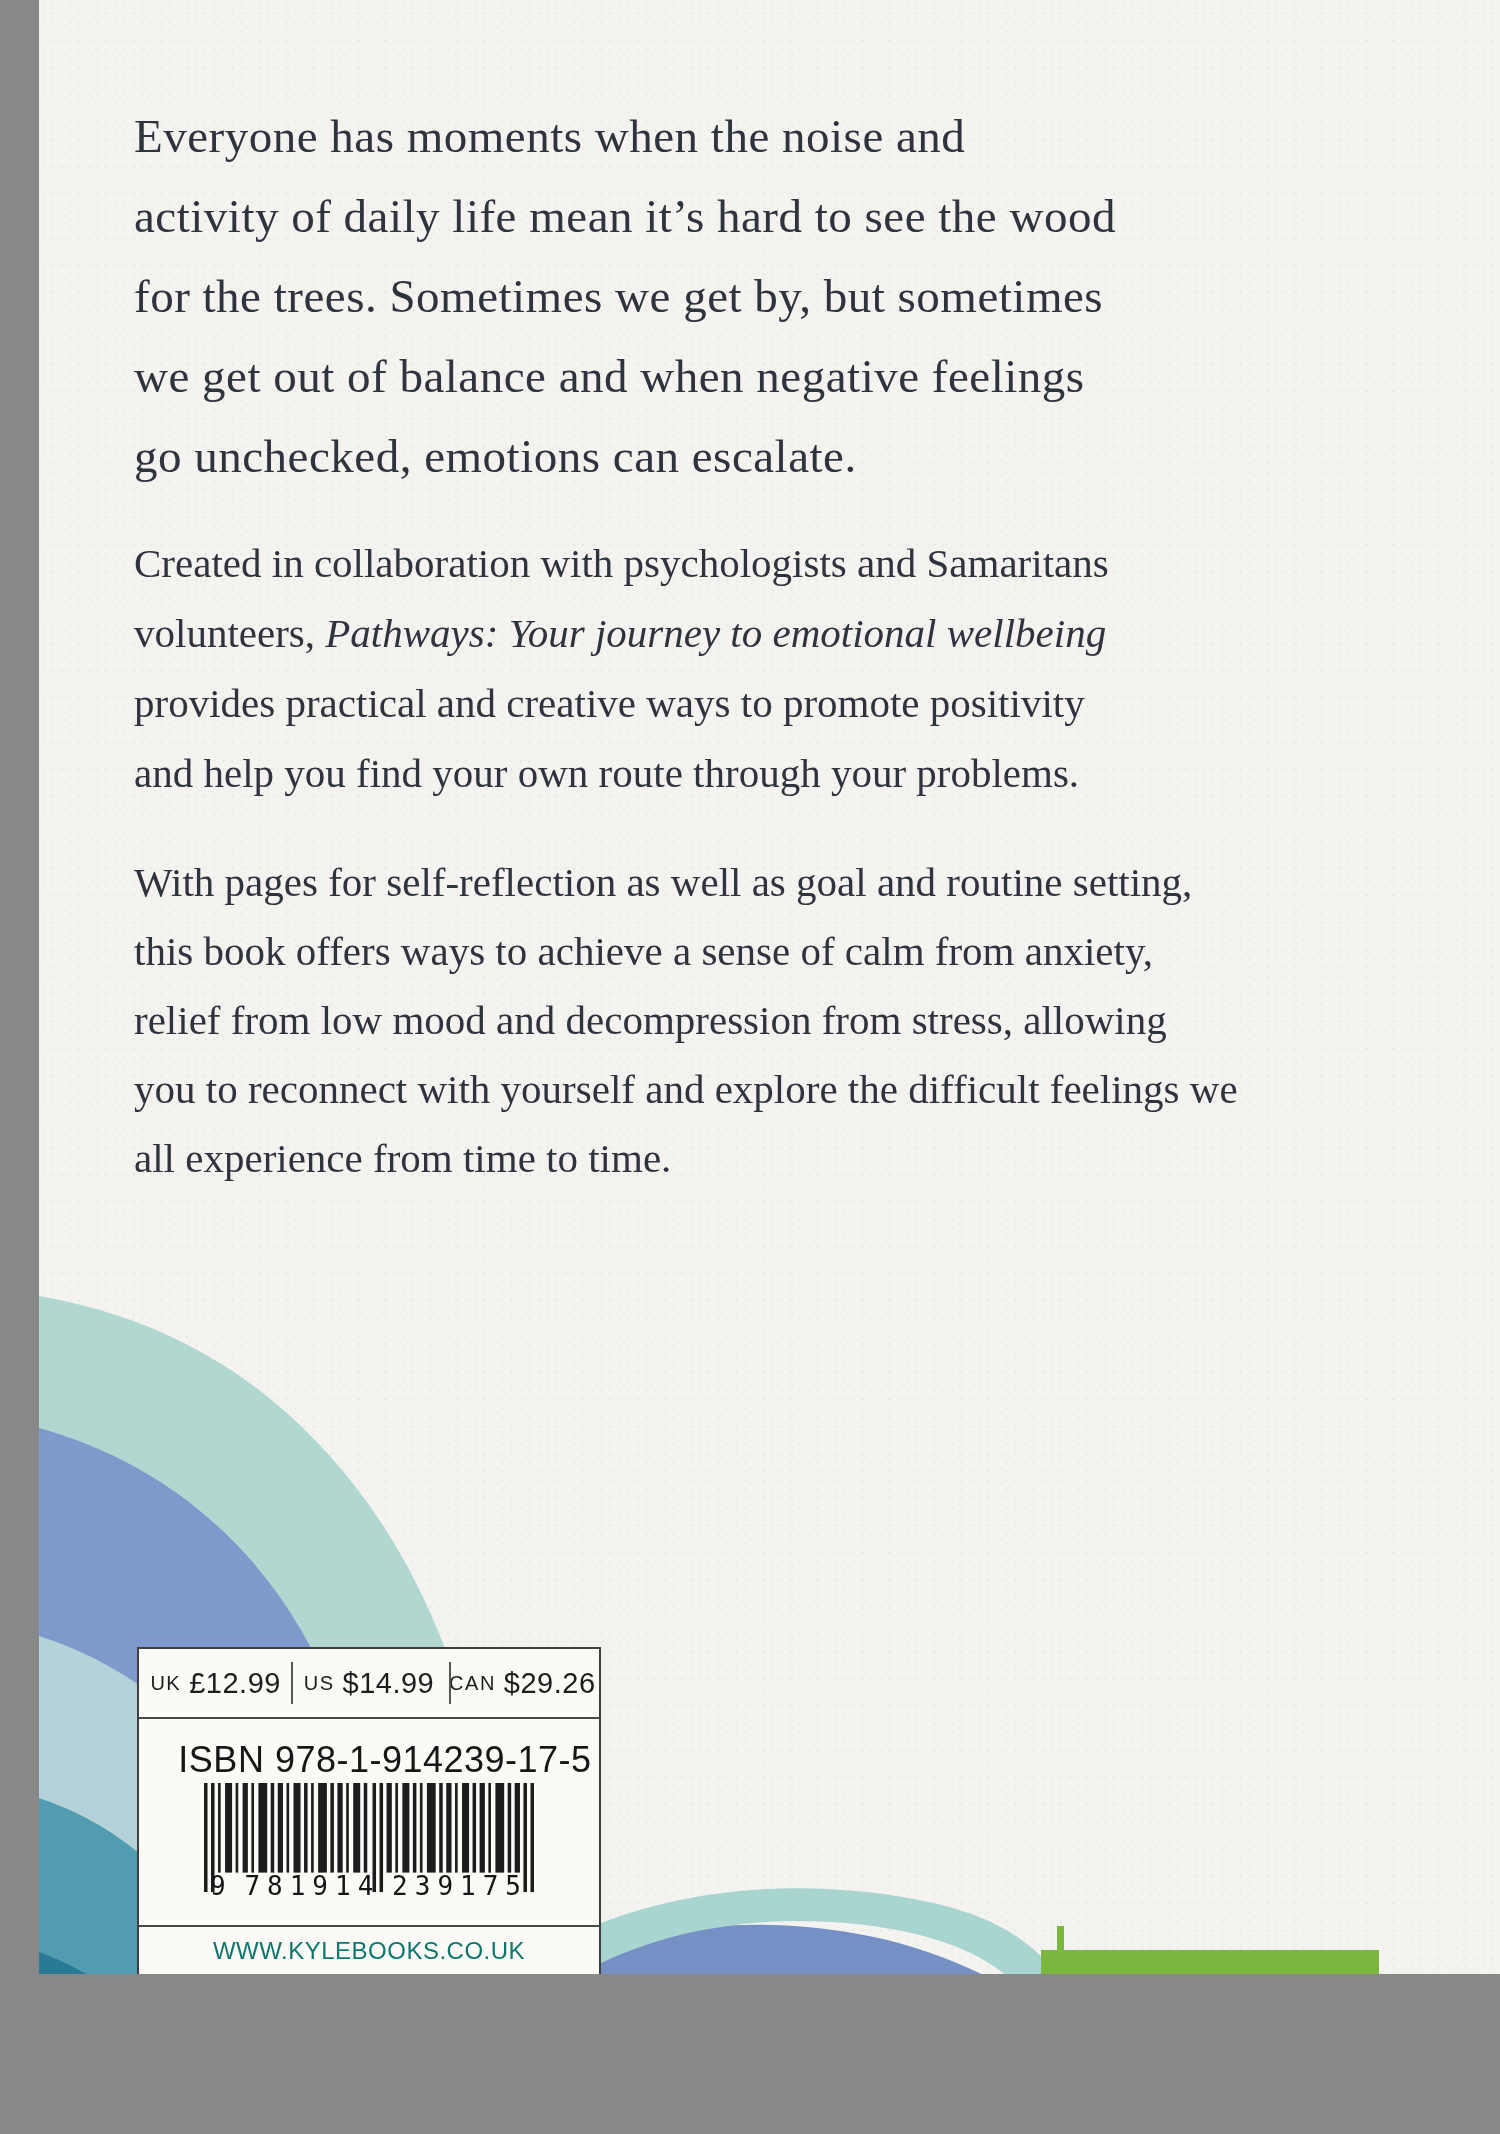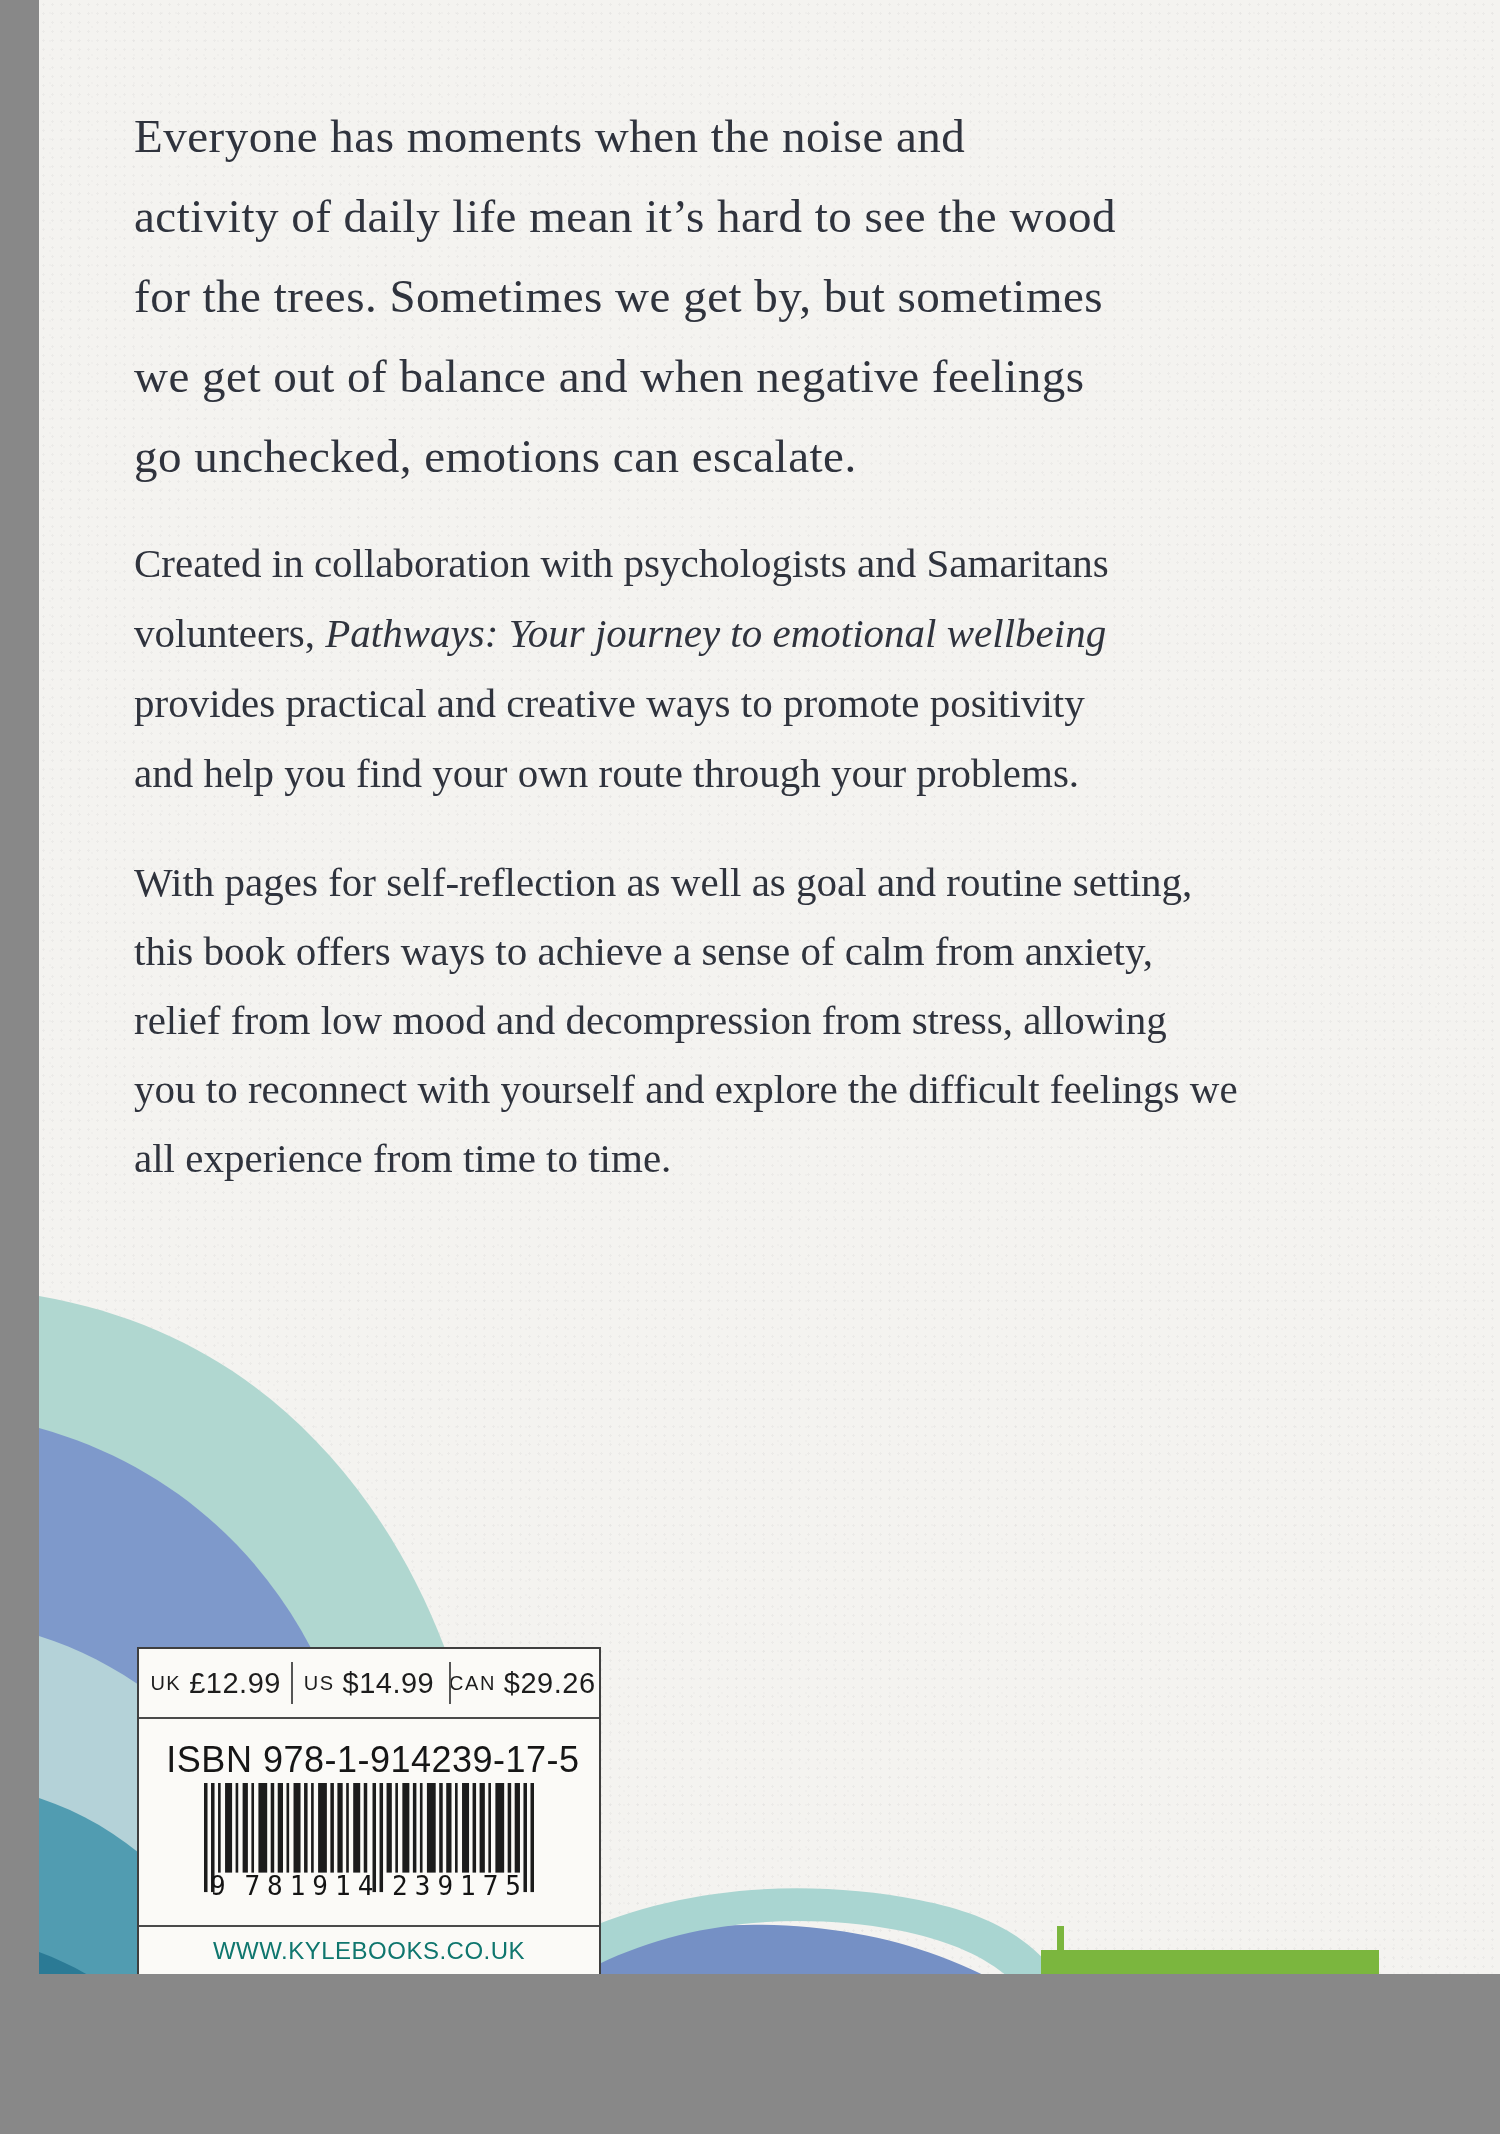--- a/index.html
+++ b/index.html
@@ -26,21 +26,21 @@
     background:#fbfaf7;border:2px solid #3f3f3f;box-sizing:border-box;
     font-family:"Liberation Sans", sans-serif;color:#1d1d1d;
   }
   .price-row{position:relative;height:68px;border-bottom:2px solid #4a4a4a;display:flex;}
   .price-cell{flex:1;display:flex;align-items:center;justify-content:center;gap:8px;}
   .price-region{font-size:20px;letter-spacing:1.5px;}
   .price-amount{font-size:29px;letter-spacing:.5px;}
   .price-divider{position:absolute;top:13px;width:2px;height:42px;background:#555;}
   .price-divider.d1{left:152px;}
   .price-divider.d2{left:310px;}
-  .isbn{position:absolute;top:90px;left:4px;width:100%;text-align:center;font-size:36px;letter-spacing:.5px;color:#161616;}
+  .isbn{position:absolute;top:90px;left:16px;width:100%;text-align:center;font-size:36px;letter-spacing:.5px;color:#161616;}
   .barcode{position:absolute;top:134px;left:65px;width:330px;height:112px;}
   .barcode svg{display:block;}
   .barcode-digits{
     position:absolute;left:6px;bottom:-6px;width:318px;display:flex;justify-content:space-between;
     font-family:"DejaVu Sans Mono", monospace;font-size:26px;color:#141414;letter-spacing:7px;
   }
   .box-divider{position:absolute;top:276px;left:0;width:100%;height:2px;background:#4a4a4a;}
   .websites{position:absolute;top:287px;left:0;width:100%;text-align:center;font-size:24px;line-height:30px;letter-spacing:.5px;color:#0f766e;}
   .cover-design{
     position:absolute;left:95px;top:2020px;z-index:3;font-size:33px;letter-spacing:1px;

